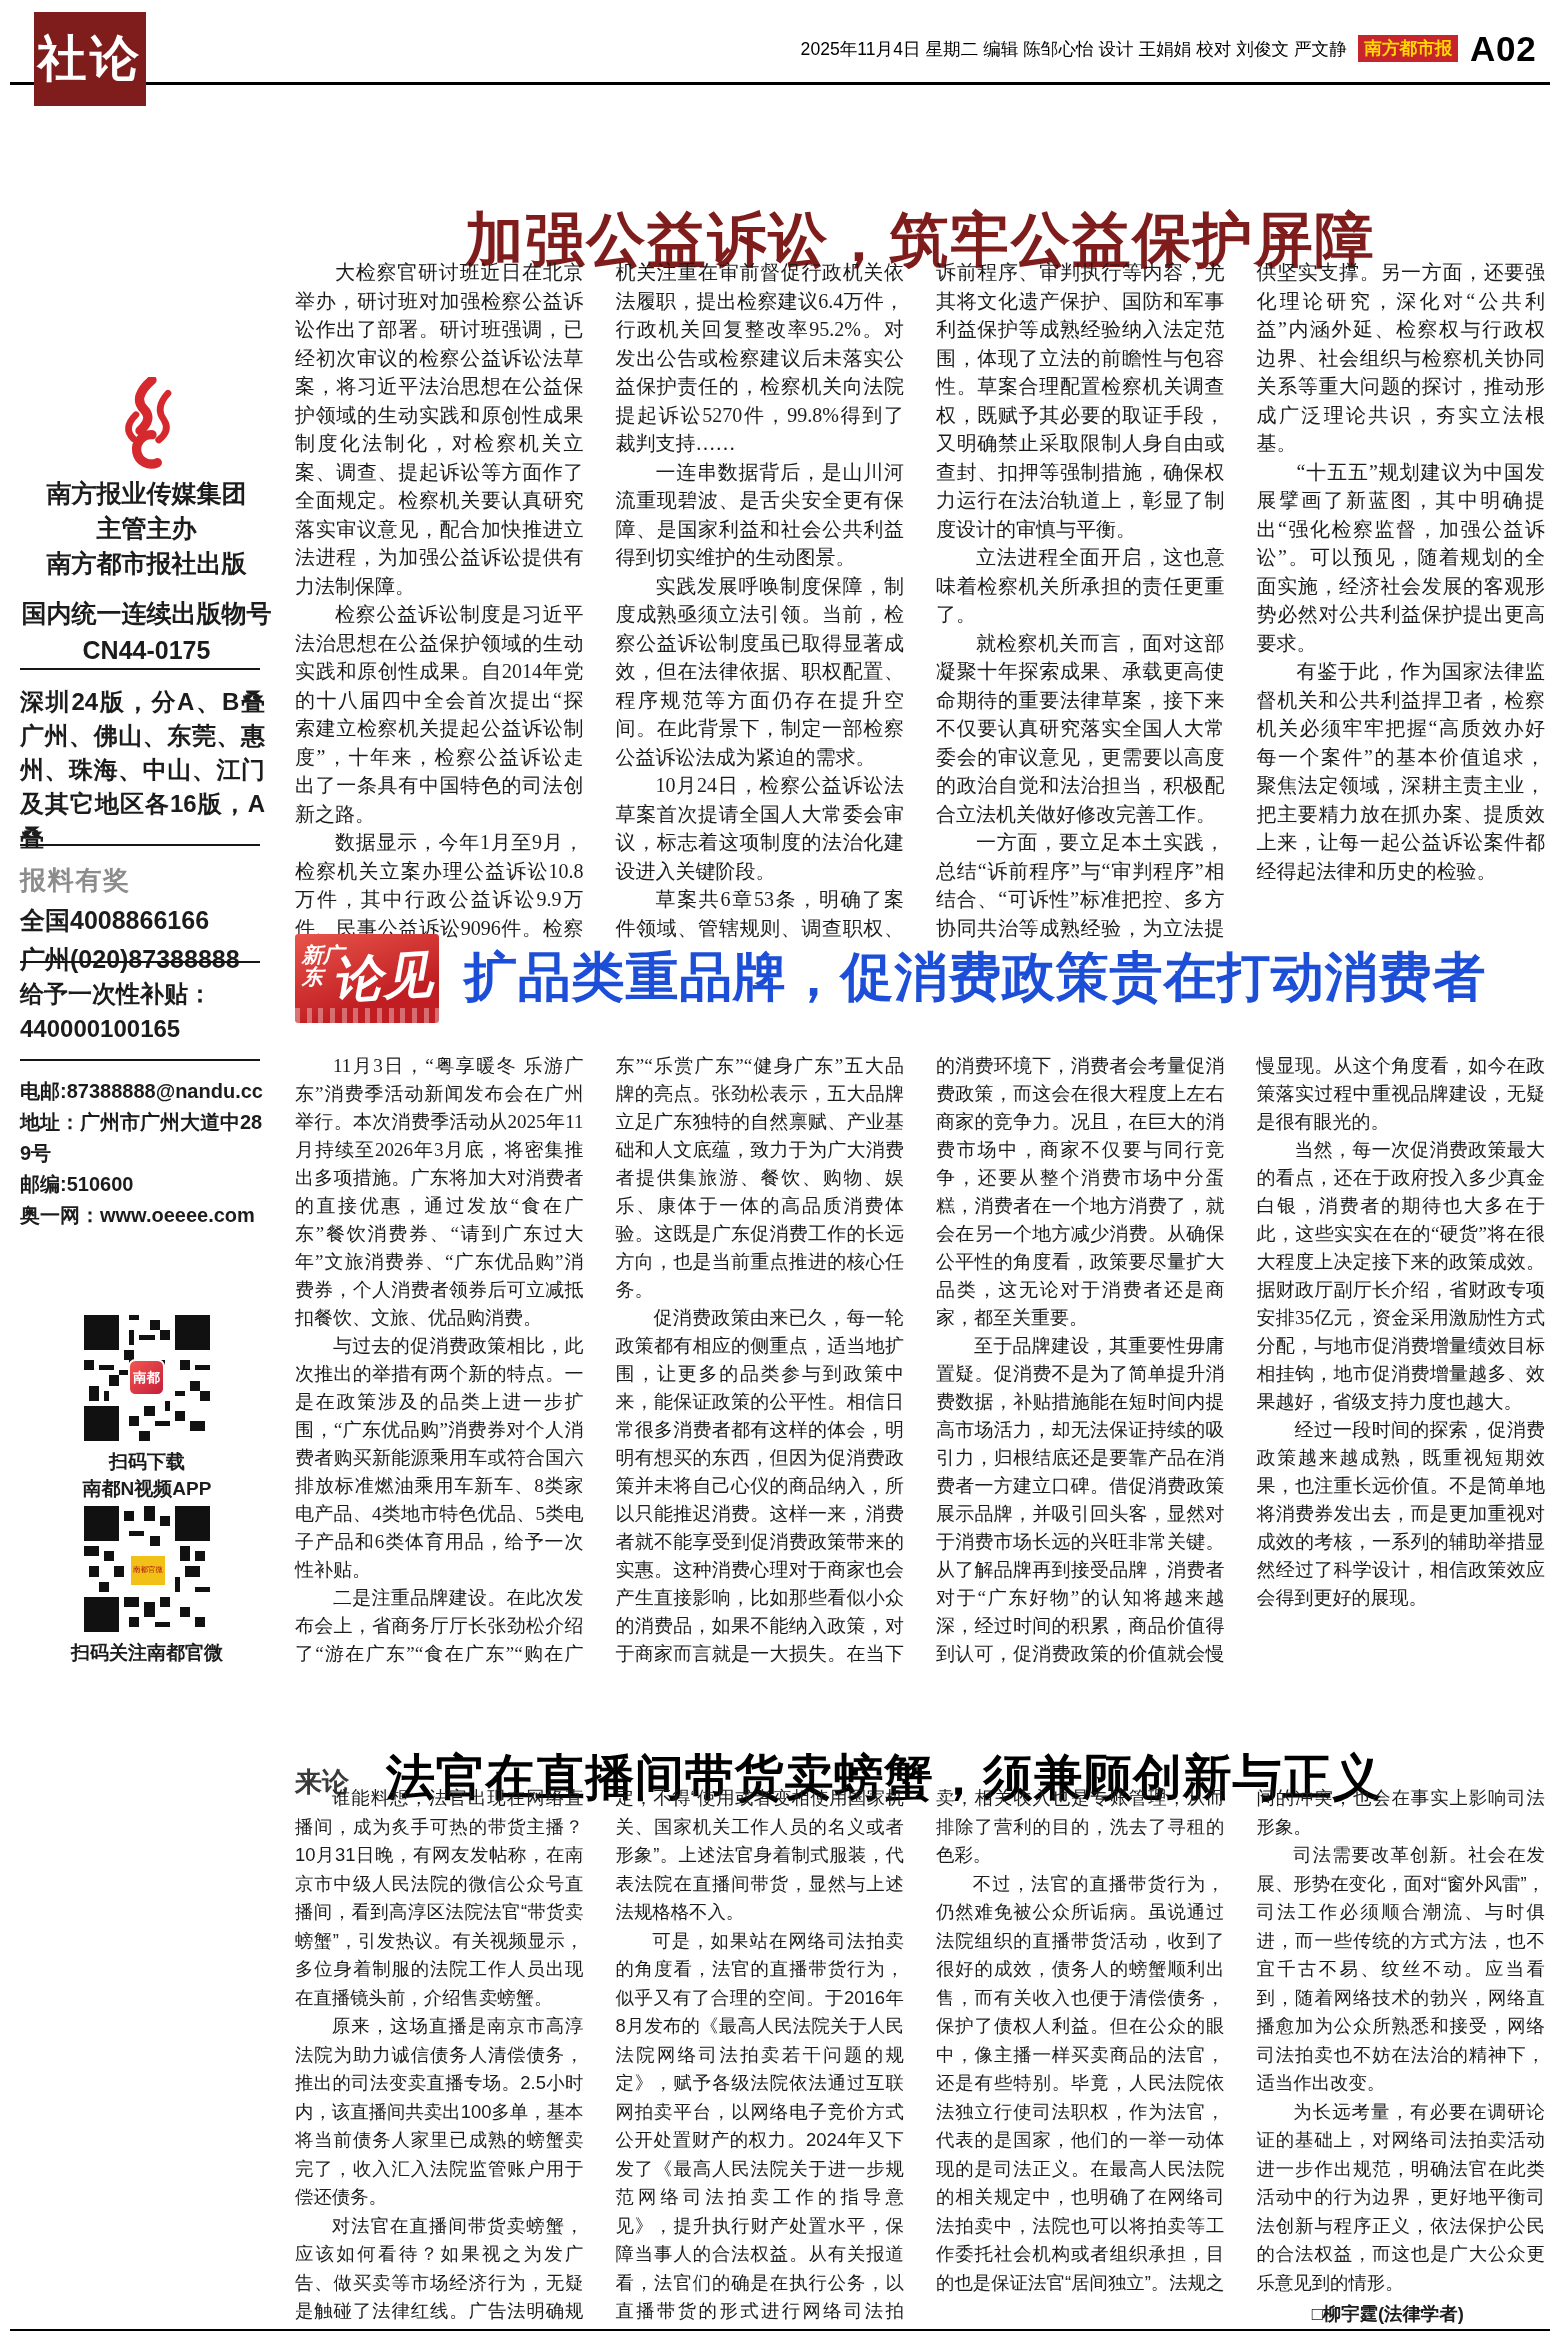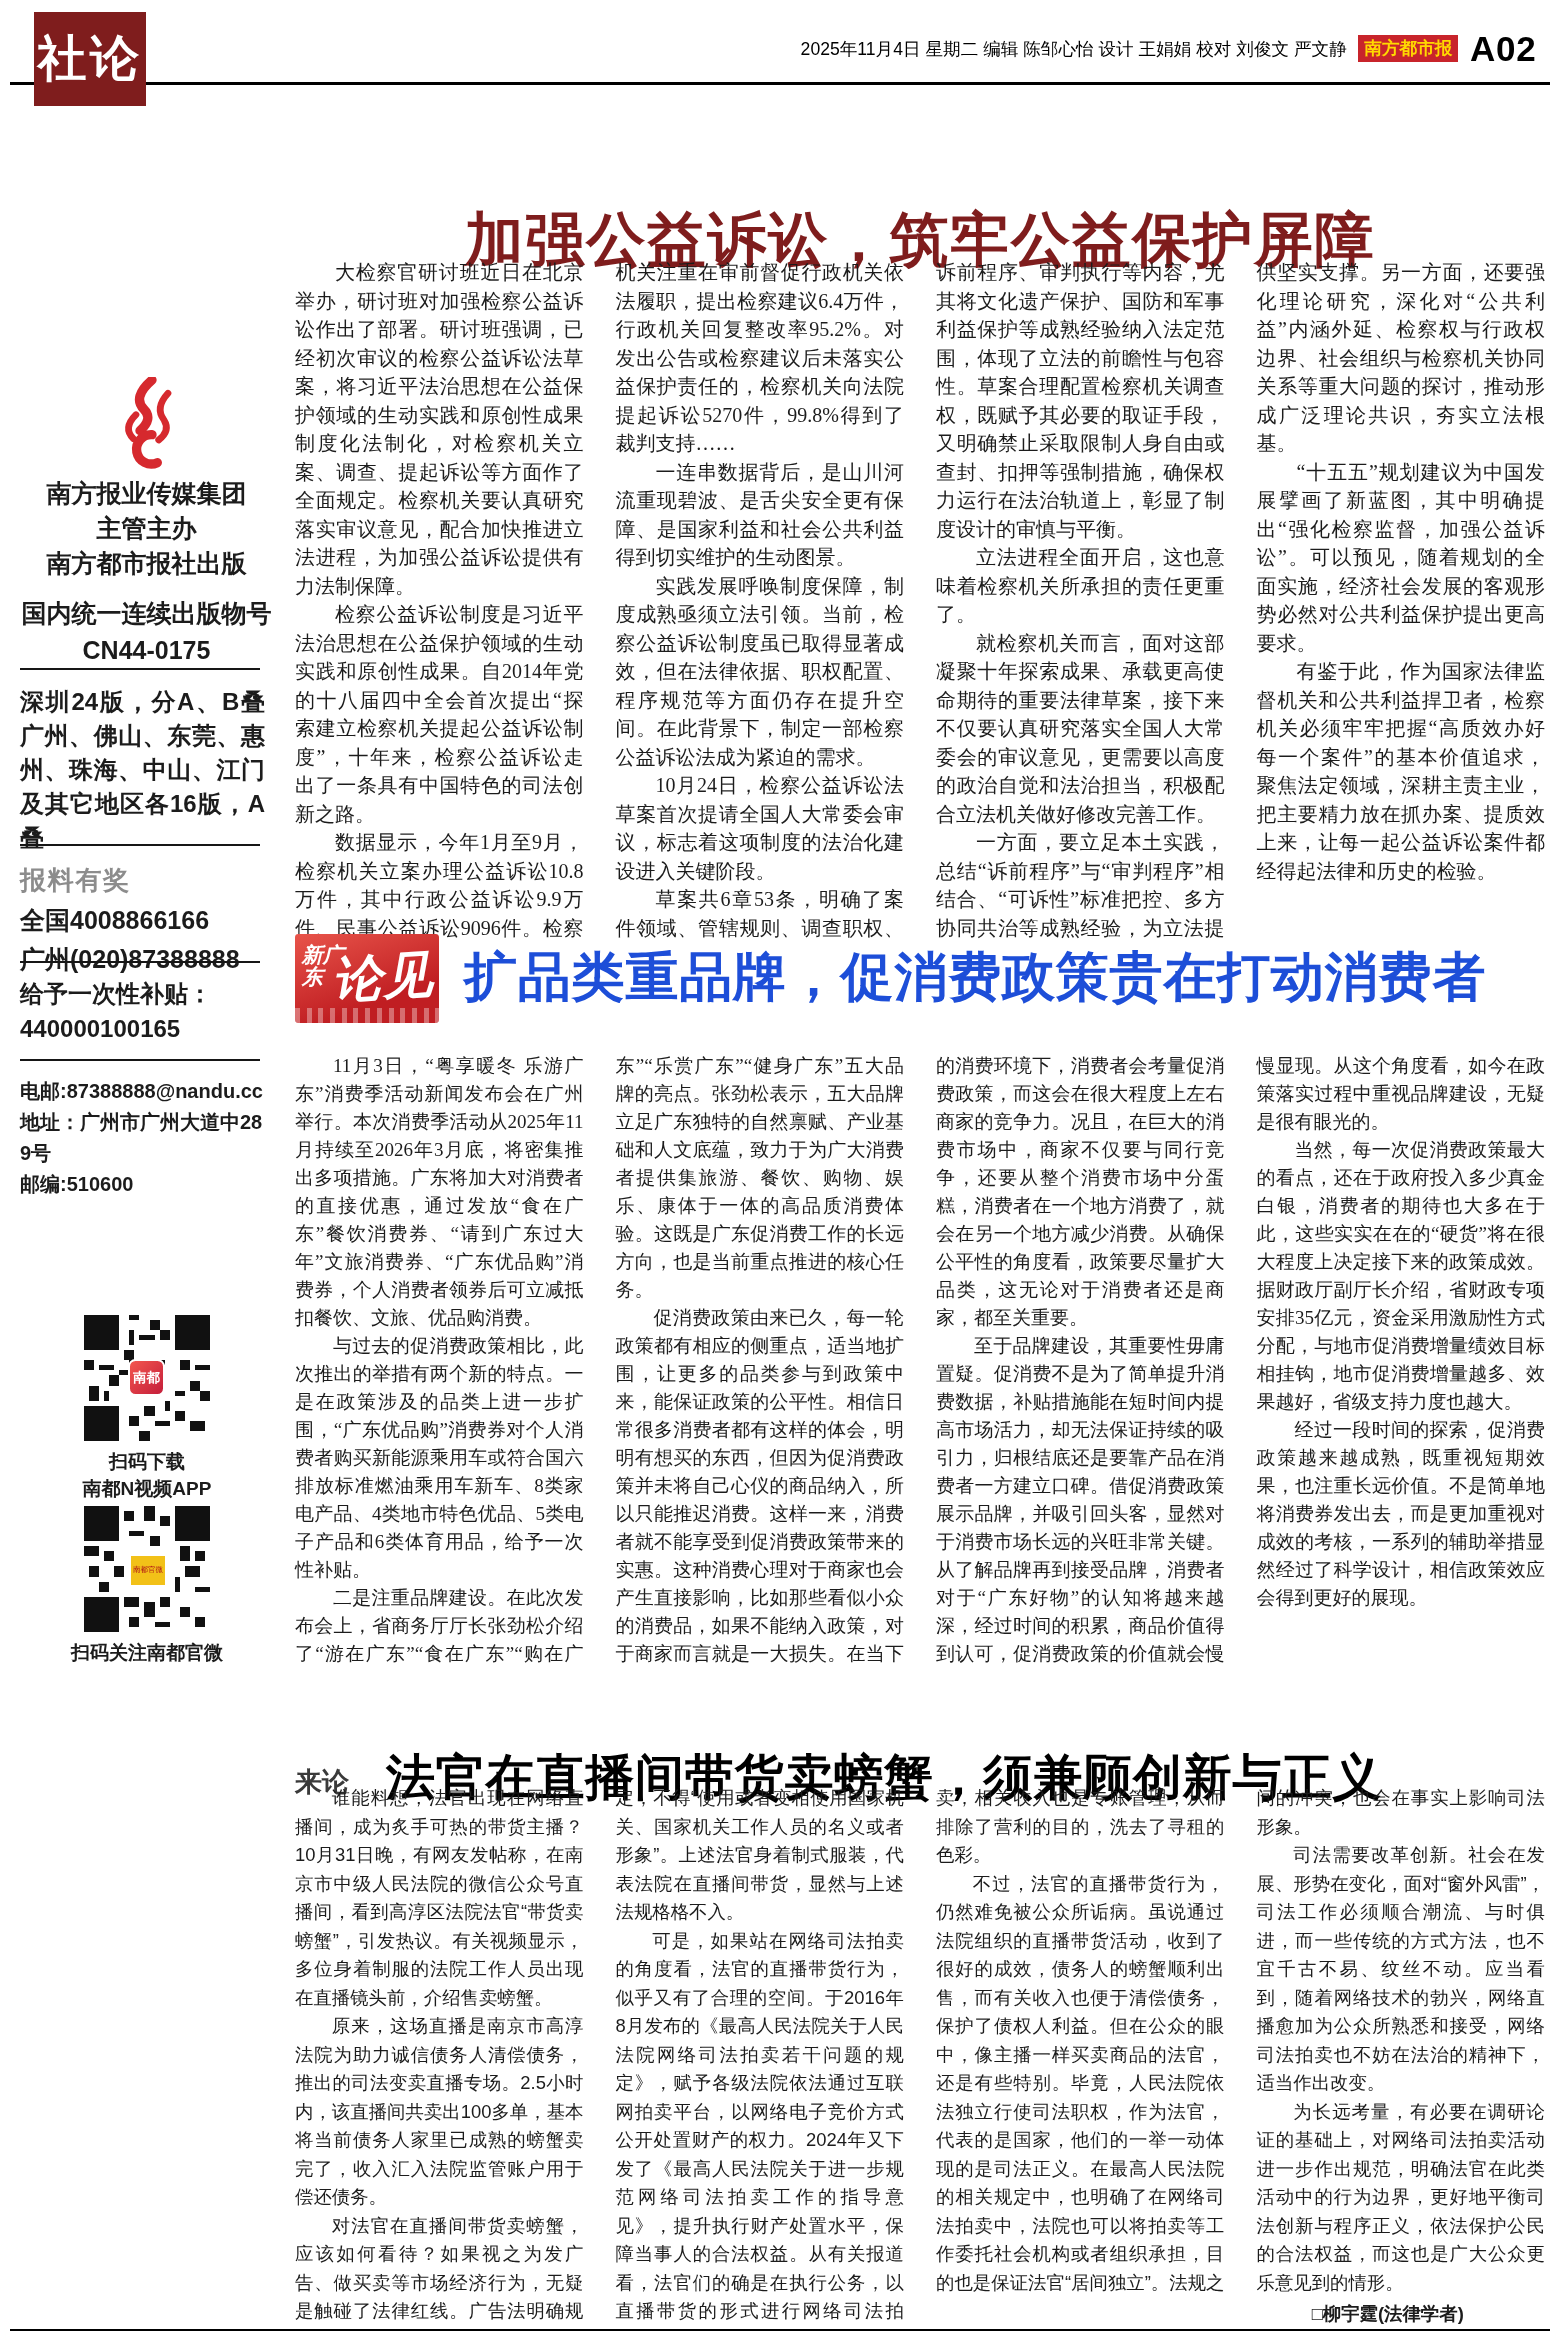--- a/index.html
+++ b/index.html
@@ -106,20 +106,21 @@
     <div class="side-rule" style="top:869px"></div>
     <div class="adlicense">
       <div>给予一次性补贴：</div>
       <div>440000100165</div>
     </div>
     <div class="side-rule" style="top:967px"></div>
     <div class="contact">
       <div>电邮:87388888@nandu.cc</div>
       <div>地址：广州市广州大道中289号</div>
       <div>邮编:510600</div>
+      <div>奥一网：www.oeeee.com</div>
     </div>
 
     <div class="qr-wrap" style="top:1223px">
       <div class="qr-box">
         <svg viewBox="0 0 25 25" shape-rendering="crispEdges">
           <rect x="0" y="0" width="25" height="25" fill="#fff"></rect>
           <g fill="#111">
             <rect x="0" y="0" width="7" height="7"></rect>
               <rect x="18" y="0" width="7" height="7"></rect>
               <rect x="0" y="18" width="7" height="7"></rect>

